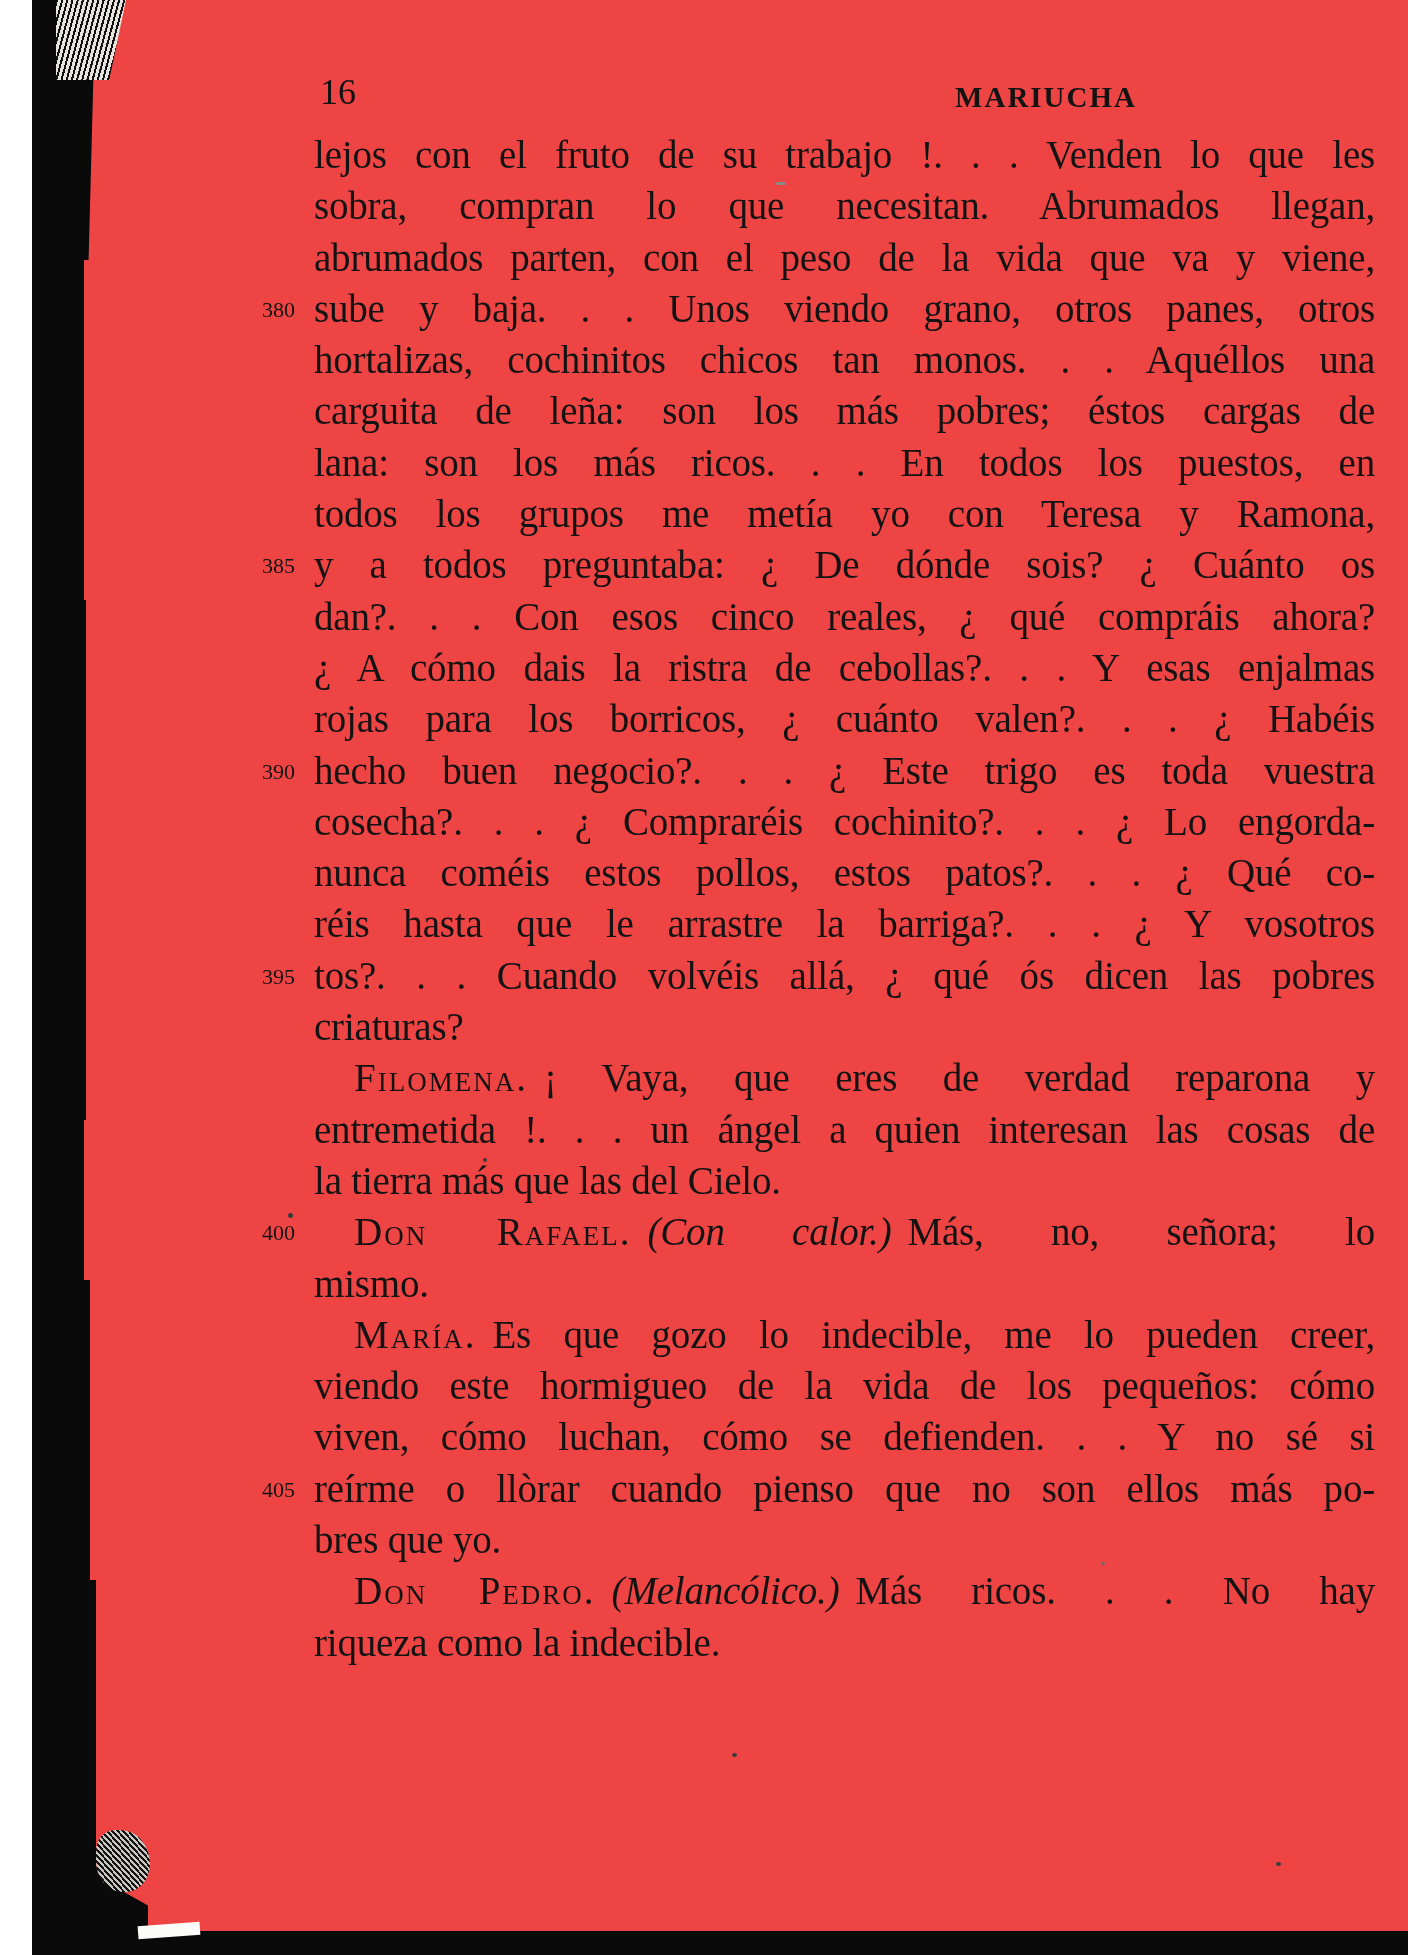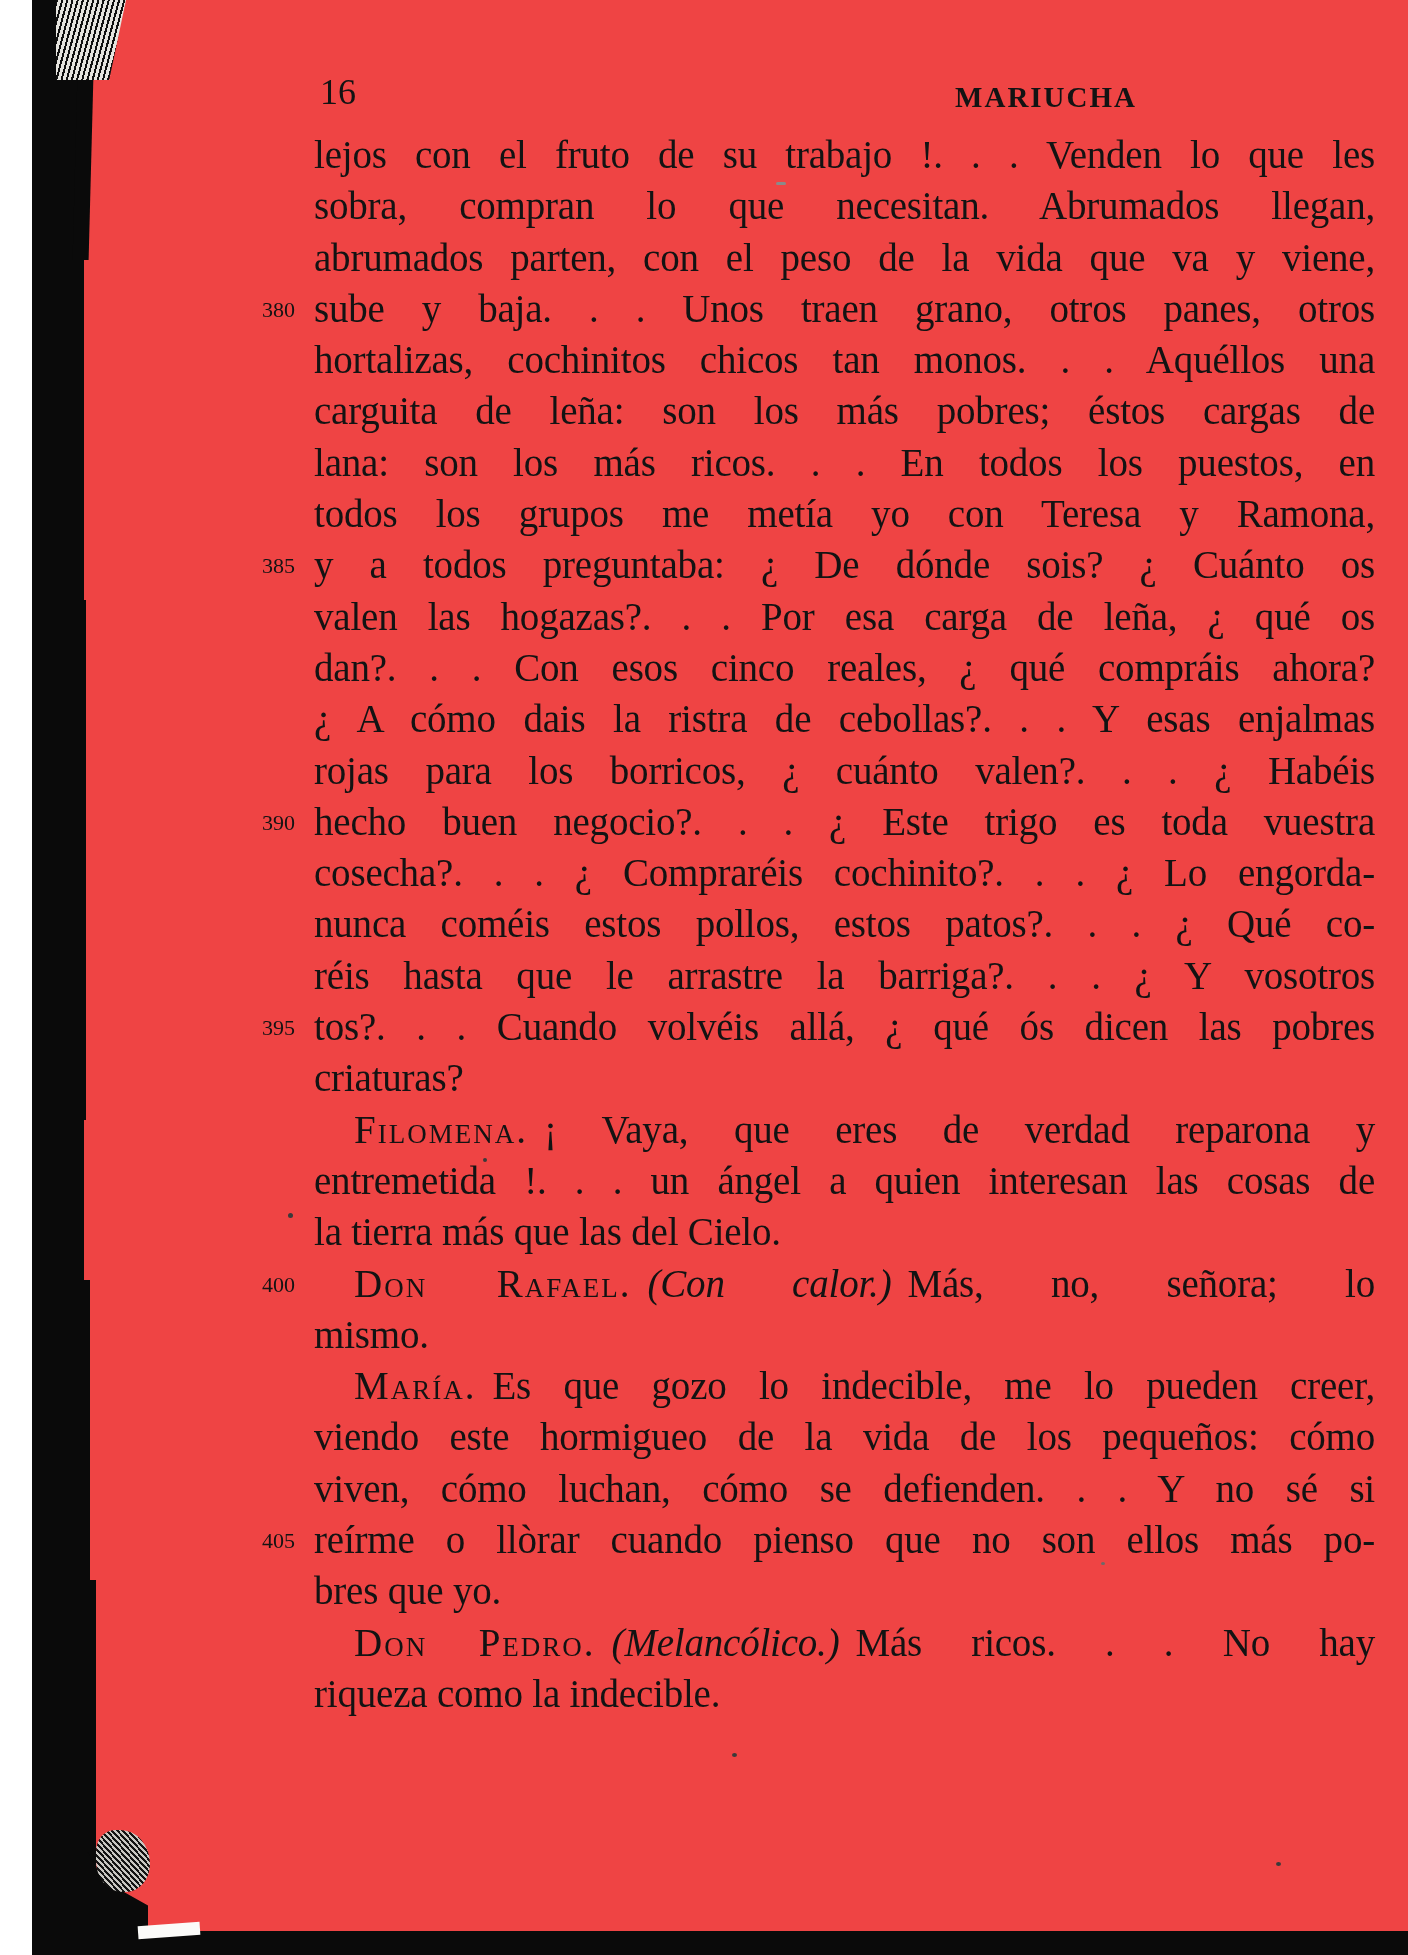--- a/index.html
+++ b/index.html
@@ -103,27 +103,26 @@
   <div class="speck s5"></div>
   <div class="speck s6"></div>
 
   <div class="page-number">16</div>
   <div class="header-title">MARIUCHA</div>
 
   <div class="text-block">
       <div class="line just"><span class="seg-n">lejos con el fruto de su trabajo !. . . Venden lo que les</span></div>
       <div class="line just"><span class="seg-n">sobra, compran lo que necesitan.  Abrumados llegan,</span></div>
       <div class="line just"><span class="seg-n">abrumados parten, con el peso de la vida que va y viene,</span></div>
-      <div class="line just"><span class="lnum">380</span><span class="seg-n">sube y baja. . . Unos traen grano, otros panes, otros</span></div>
+      <div class="line just"><span class="lnum">380</span><span class="seg-n">sube y baja. . . Unos viendo grano, otros panes, otros</span></div>
       <div class="line just"><span class="seg-n">hortalizas, cochinitos chicos tan monos. . . Aquéllos una</span></div>
       <div class="line just"><span class="seg-n">carguita de leña: son los más pobres; éstos cargas de</span></div>
       <div class="line just"><span class="seg-n">lana: son los más ricos. . . En todos los puestos, en</span></div>
       <div class="line just"><span class="seg-n">todos los grupos me metía yo con Teresa y Ramona,</span></div>
       <div class="line just"><span class="lnum">385</span><span class="seg-n">y a todos preguntaba: ¿ De dónde sois? ¿ Cuánto os</span></div>
-      <div class="line just"><span class="seg-n">valen las hogazas?. . . Por esa carga de leña, ¿ qué os</span></div>
       <div class="line just"><span class="seg-n">dan?. . . Con esos cinco reales, ¿ qué compráis ahora?</span></div>
       <div class="line just"><span class="seg-n">¿ A cómo dais la ristra de cebollas?. . . Y esas enjalmas</span></div>
       <div class="line just"><span class="seg-n">rojas para los borricos, ¿ cuánto valen?. . . ¿ Habéis</span></div>
       <div class="line just"><span class="lnum">390</span><span class="seg-n">hecho buen negocio?. . . ¿ Este trigo es toda vuestra</span></div>
       <div class="line just"><span class="seg-n">cosecha?. . . ¿ Compraréis cochinito?. . . ¿ Lo engorda-</span></div>
       <div class="line just"><span class="seg-n">nunca coméis estos pollos, estos patos?. . . ¿ Qué co-</span></div>
       <div class="line just"><span class="seg-n">réis hasta que le arrastre la barriga?. . . ¿ Y vosotros</span></div>
       <div class="line just"><span class="lnum">395</span><span class="seg-n">tos?. . . Cuando volvéis allá, ¿ qué ós dicen las pobres</span></div>
       <div class="line"><span class="seg-n">criaturas?</span></div>
       <div class="line just ind"><span class="seg-sc">Filomena.</span><span class="seg-n">¡ Vaya, que eres de verdad reparona y</span></div>

